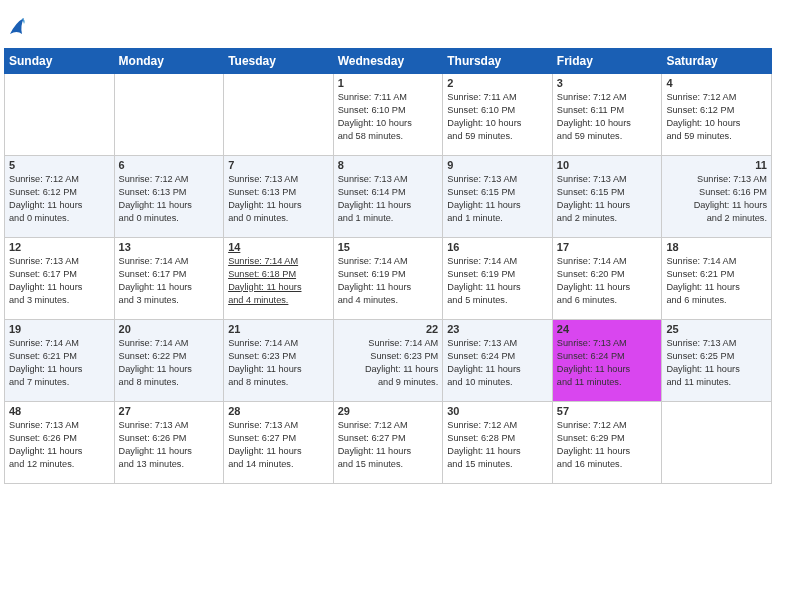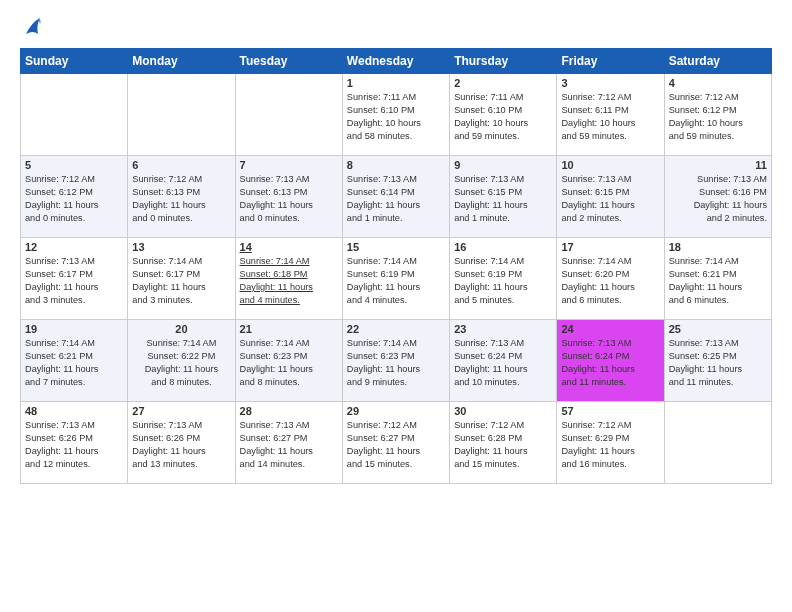--- a/index.html
+++ b/index.html
@@ -6,21 +6,21 @@
     body {
       font-family: Arial, sans-serif;
       background: #fff;
       width: 792px;
       height: 612px;
       overflow: hidden;
     }
     .page {
       width: 792px;
       height: 473px;
-      padding: 16px 20px 12px 20px;
+      padding: 16px 20px 12px 4px;
       display: flex;
       flex-direction: column;
     }
     .header {
       display: flex;
       align-items: flex-start;
       justify-content: space-between;
       margin-bottom: 10px;
     }
     .logo {
@@ -275,35 +275,35 @@
           </td>
         </tr>
         <tr>
           <td style="background-color: rgb(240, 244, 250);">
             <span class="day-number">19</span>
             <div class="day-info" style="white-space: pre-line;">Sunrise: 7:14 AM
 Sunset: 6:21 PM
 Daylight: 11 hours
 and 7 minutes.</div>
           </td>
-          <td style="background-color: rgb(240, 244, 250); text-align: center;">
+          <td style="background-color: rgb(240, 244, 250);">
             <span class="day-number">20</span>
             <div class="day-info" style="white-space: pre-line;">Sunrise: 7:14 AM
 Sunset: 6:22 PM
 Daylight: 11 hours
 and 8 minutes.</div>
           </td>
           <td style="background-color: rgb(240, 244, 250);">
             <span class="day-number">21</span>
             <div class="day-info" style="white-space: pre-line;">Sunrise: 7:14 AM
 Sunset: 6:23 PM
 Daylight: 11 hours
 and 8 minutes.</div>
           </td>
-          <td style="background-color: rgb(240, 244, 250);">
+          <td style="background-color: rgb(240, 244, 250); text-align: right;">
             <span class="day-number">22</span>
             <div class="day-info" style="white-space: pre-line;">Sunrise: 7:14 AM
 Sunset: 6:23 PM
 Daylight: 11 hours
 and 9 minutes.</div>
           </td>
           <td style="background-color: rgb(240, 244, 250);">
             <span class="day-number">23</span>
             <div class="day-info" style="white-space: pre-line;">Sunrise: 7:13 AM
 Sunset: 6:24 PM

